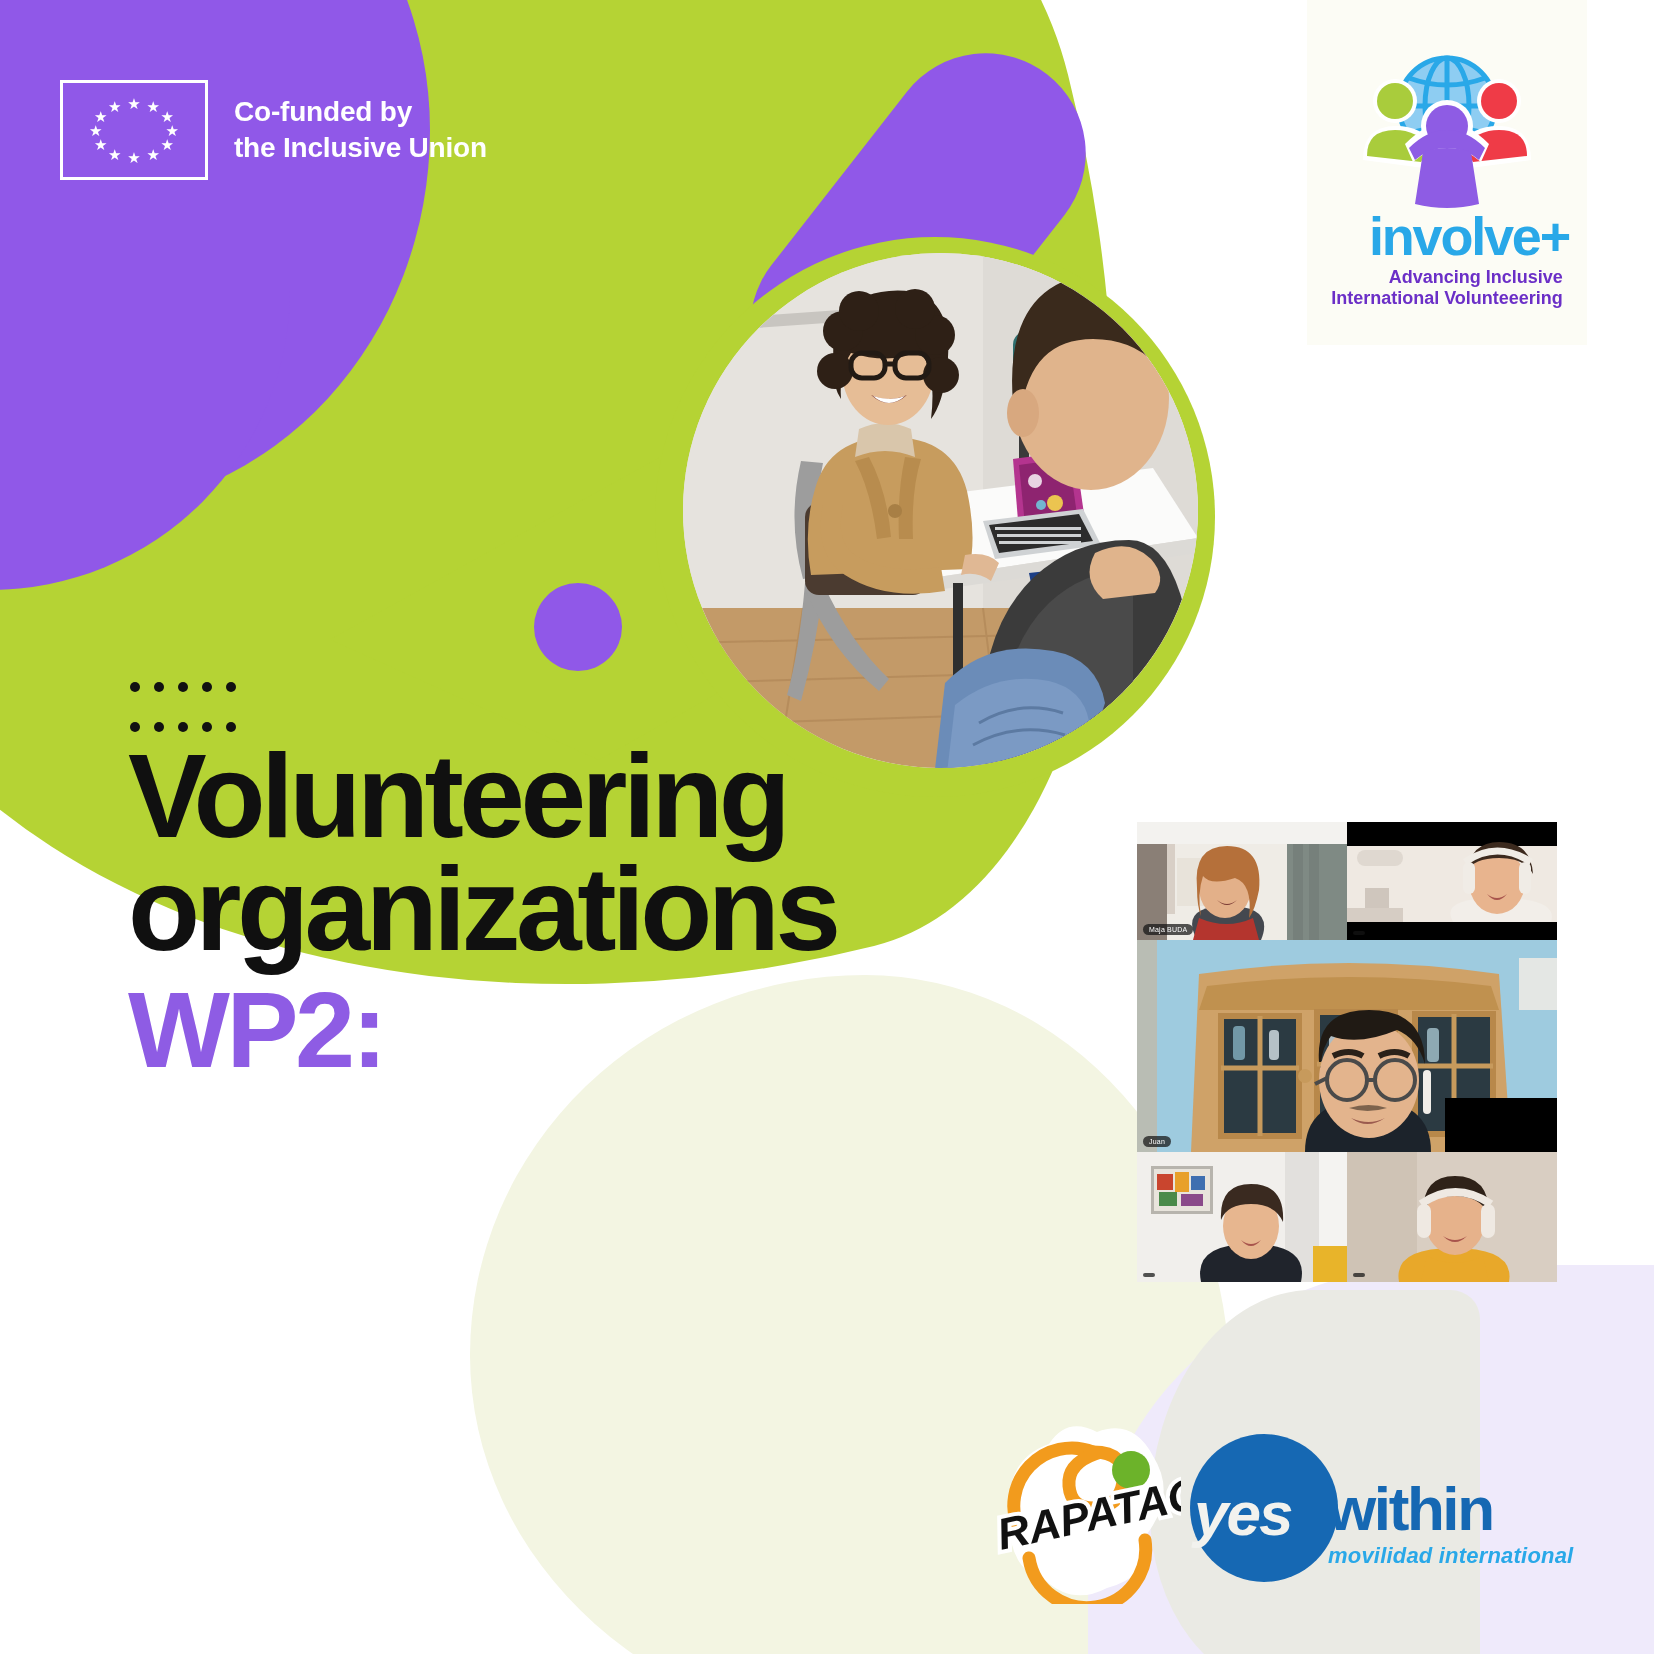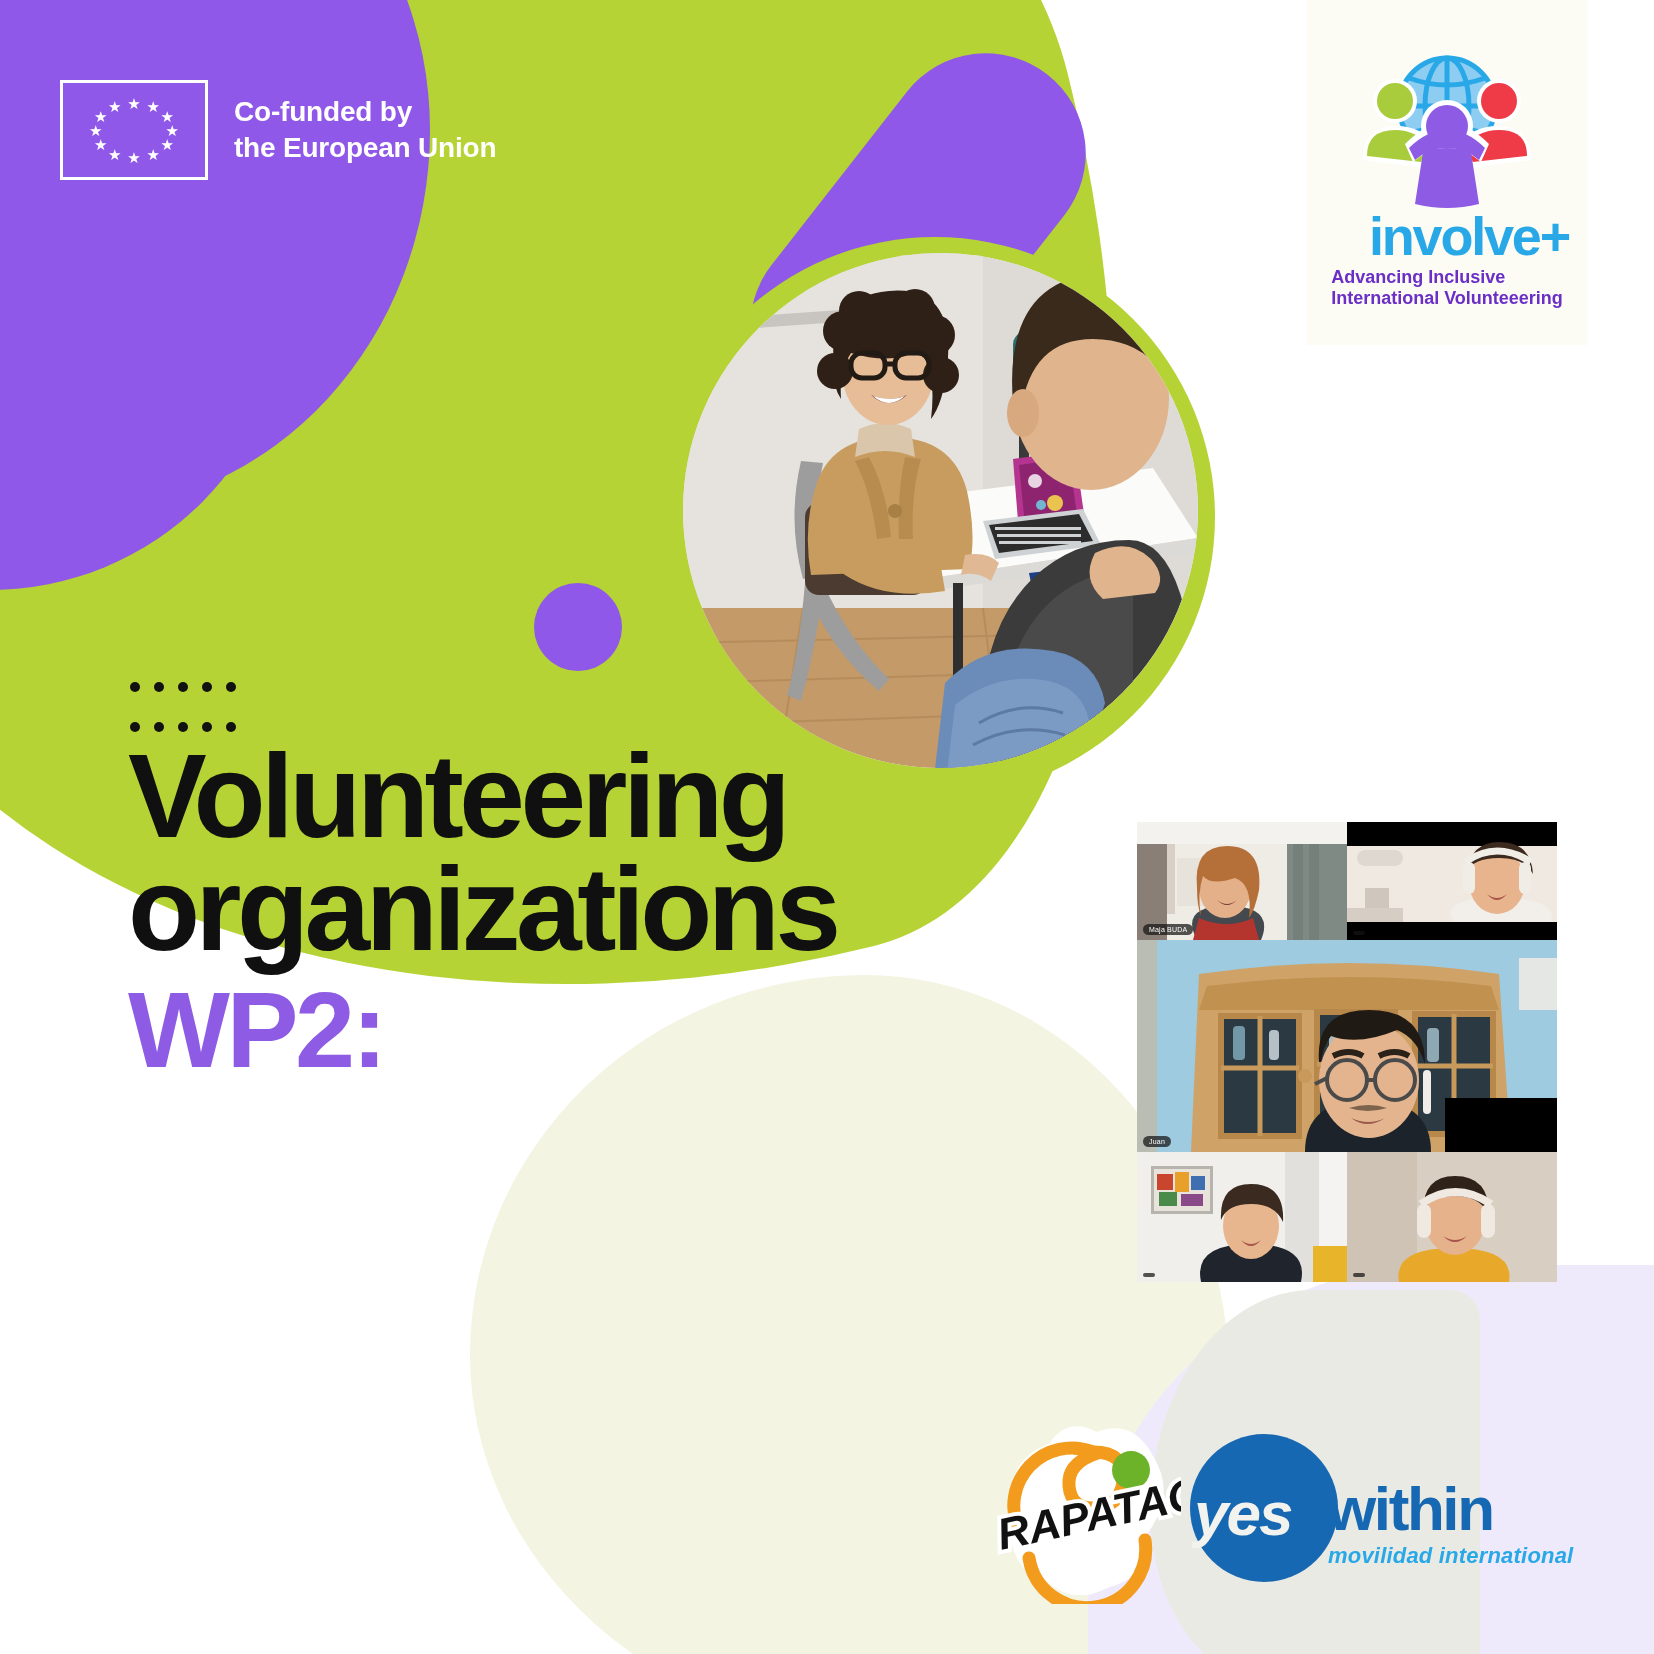--- a/index.html
+++ b/index.html
@@ -135,21 +135,21 @@
     color: #29a8e8;
     letter-spacing: -2.2px;
     line-height: 1;
     margin-top: -4px;
     margin-left: 44px;
   }
   .involve-tag {
     font-size: 18px;
     font-weight: bold;
     color: #6b2fc7;
-    text-align: left;
+    text-align: right;
     line-height: 1.18;
     margin-top: 4px;
     white-space: pre-line;
   }
 
   
   .photo-ring {
     position: absolute;
     left: 655px; top: 237px;
     width: 560px; height: 560px;
@@ -319,21 +319,21 @@
         <span class="eu-star" style="left: 73.3827%; top: 64.58%;">★</span>
         <span class="eu-star" style="left: 63.5%; top: 75.2533%;">★</span>
         <span class="eu-star" style="left: 50%; top: 79.16%;">★</span>
         <span class="eu-star" style="left: 36.5%; top: 75.2533%;">★</span>
         <span class="eu-star" style="left: 26.6173%; top: 64.58%;">★</span>
         <span class="eu-star" style="left: 23%; top: 50%;">★</span>
         <span class="eu-star" style="left: 26.6173%; top: 35.42%;">★</span>
         <span class="eu-star" style="left: 36.5%; top: 24.7467%;">★</span>
       </div>
     <div class="eu-text">Co-funded by
-the European Union</div>
+the Inclusive Union</div>
   </div>
 
   <div class="involve-panel">
     <svg class="involve-mark" viewBox="0 0 200 165">
 
       <circle cx="100" cy="58" r="48" fill="#8ecdf2"></circle>
       <g fill="none" stroke="#29a8e8" stroke-width="5">
         <circle cx="100" cy="58" r="48"></circle>
         <ellipse cx="100" cy="58" rx="22" ry="48"></ellipse>
         <line x1="52" y1="58" x2="148" y2="58"></line>

